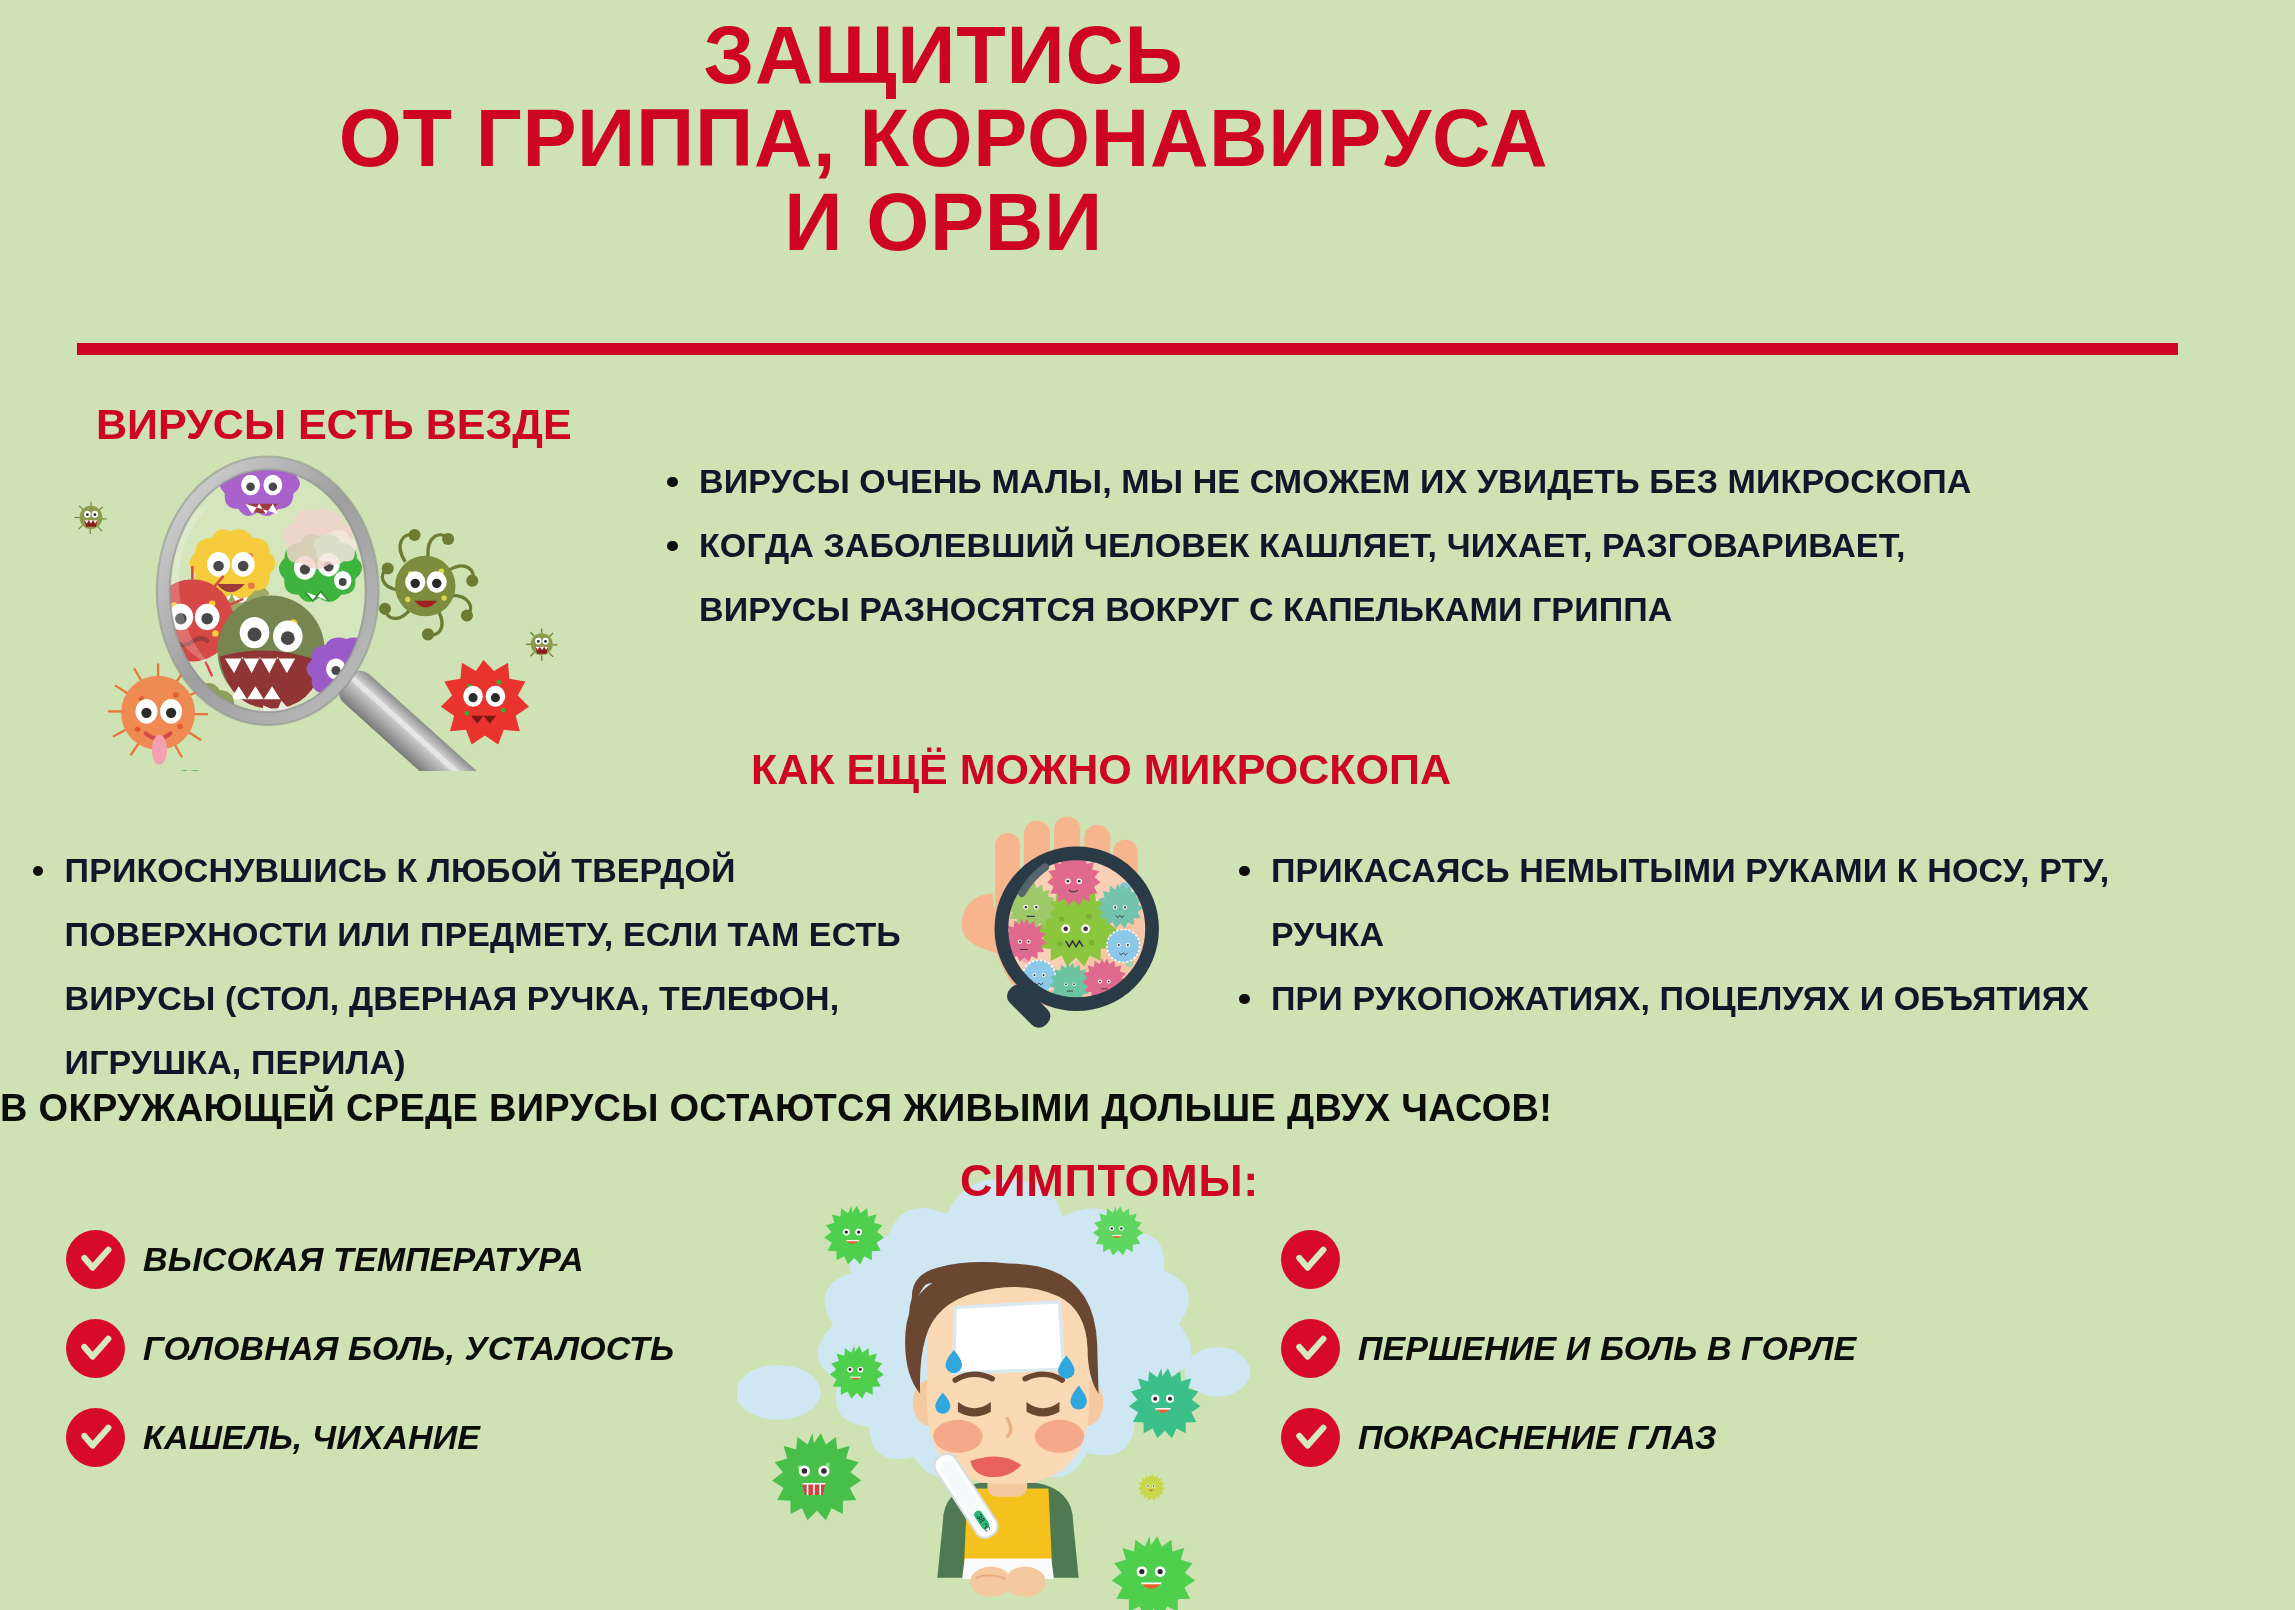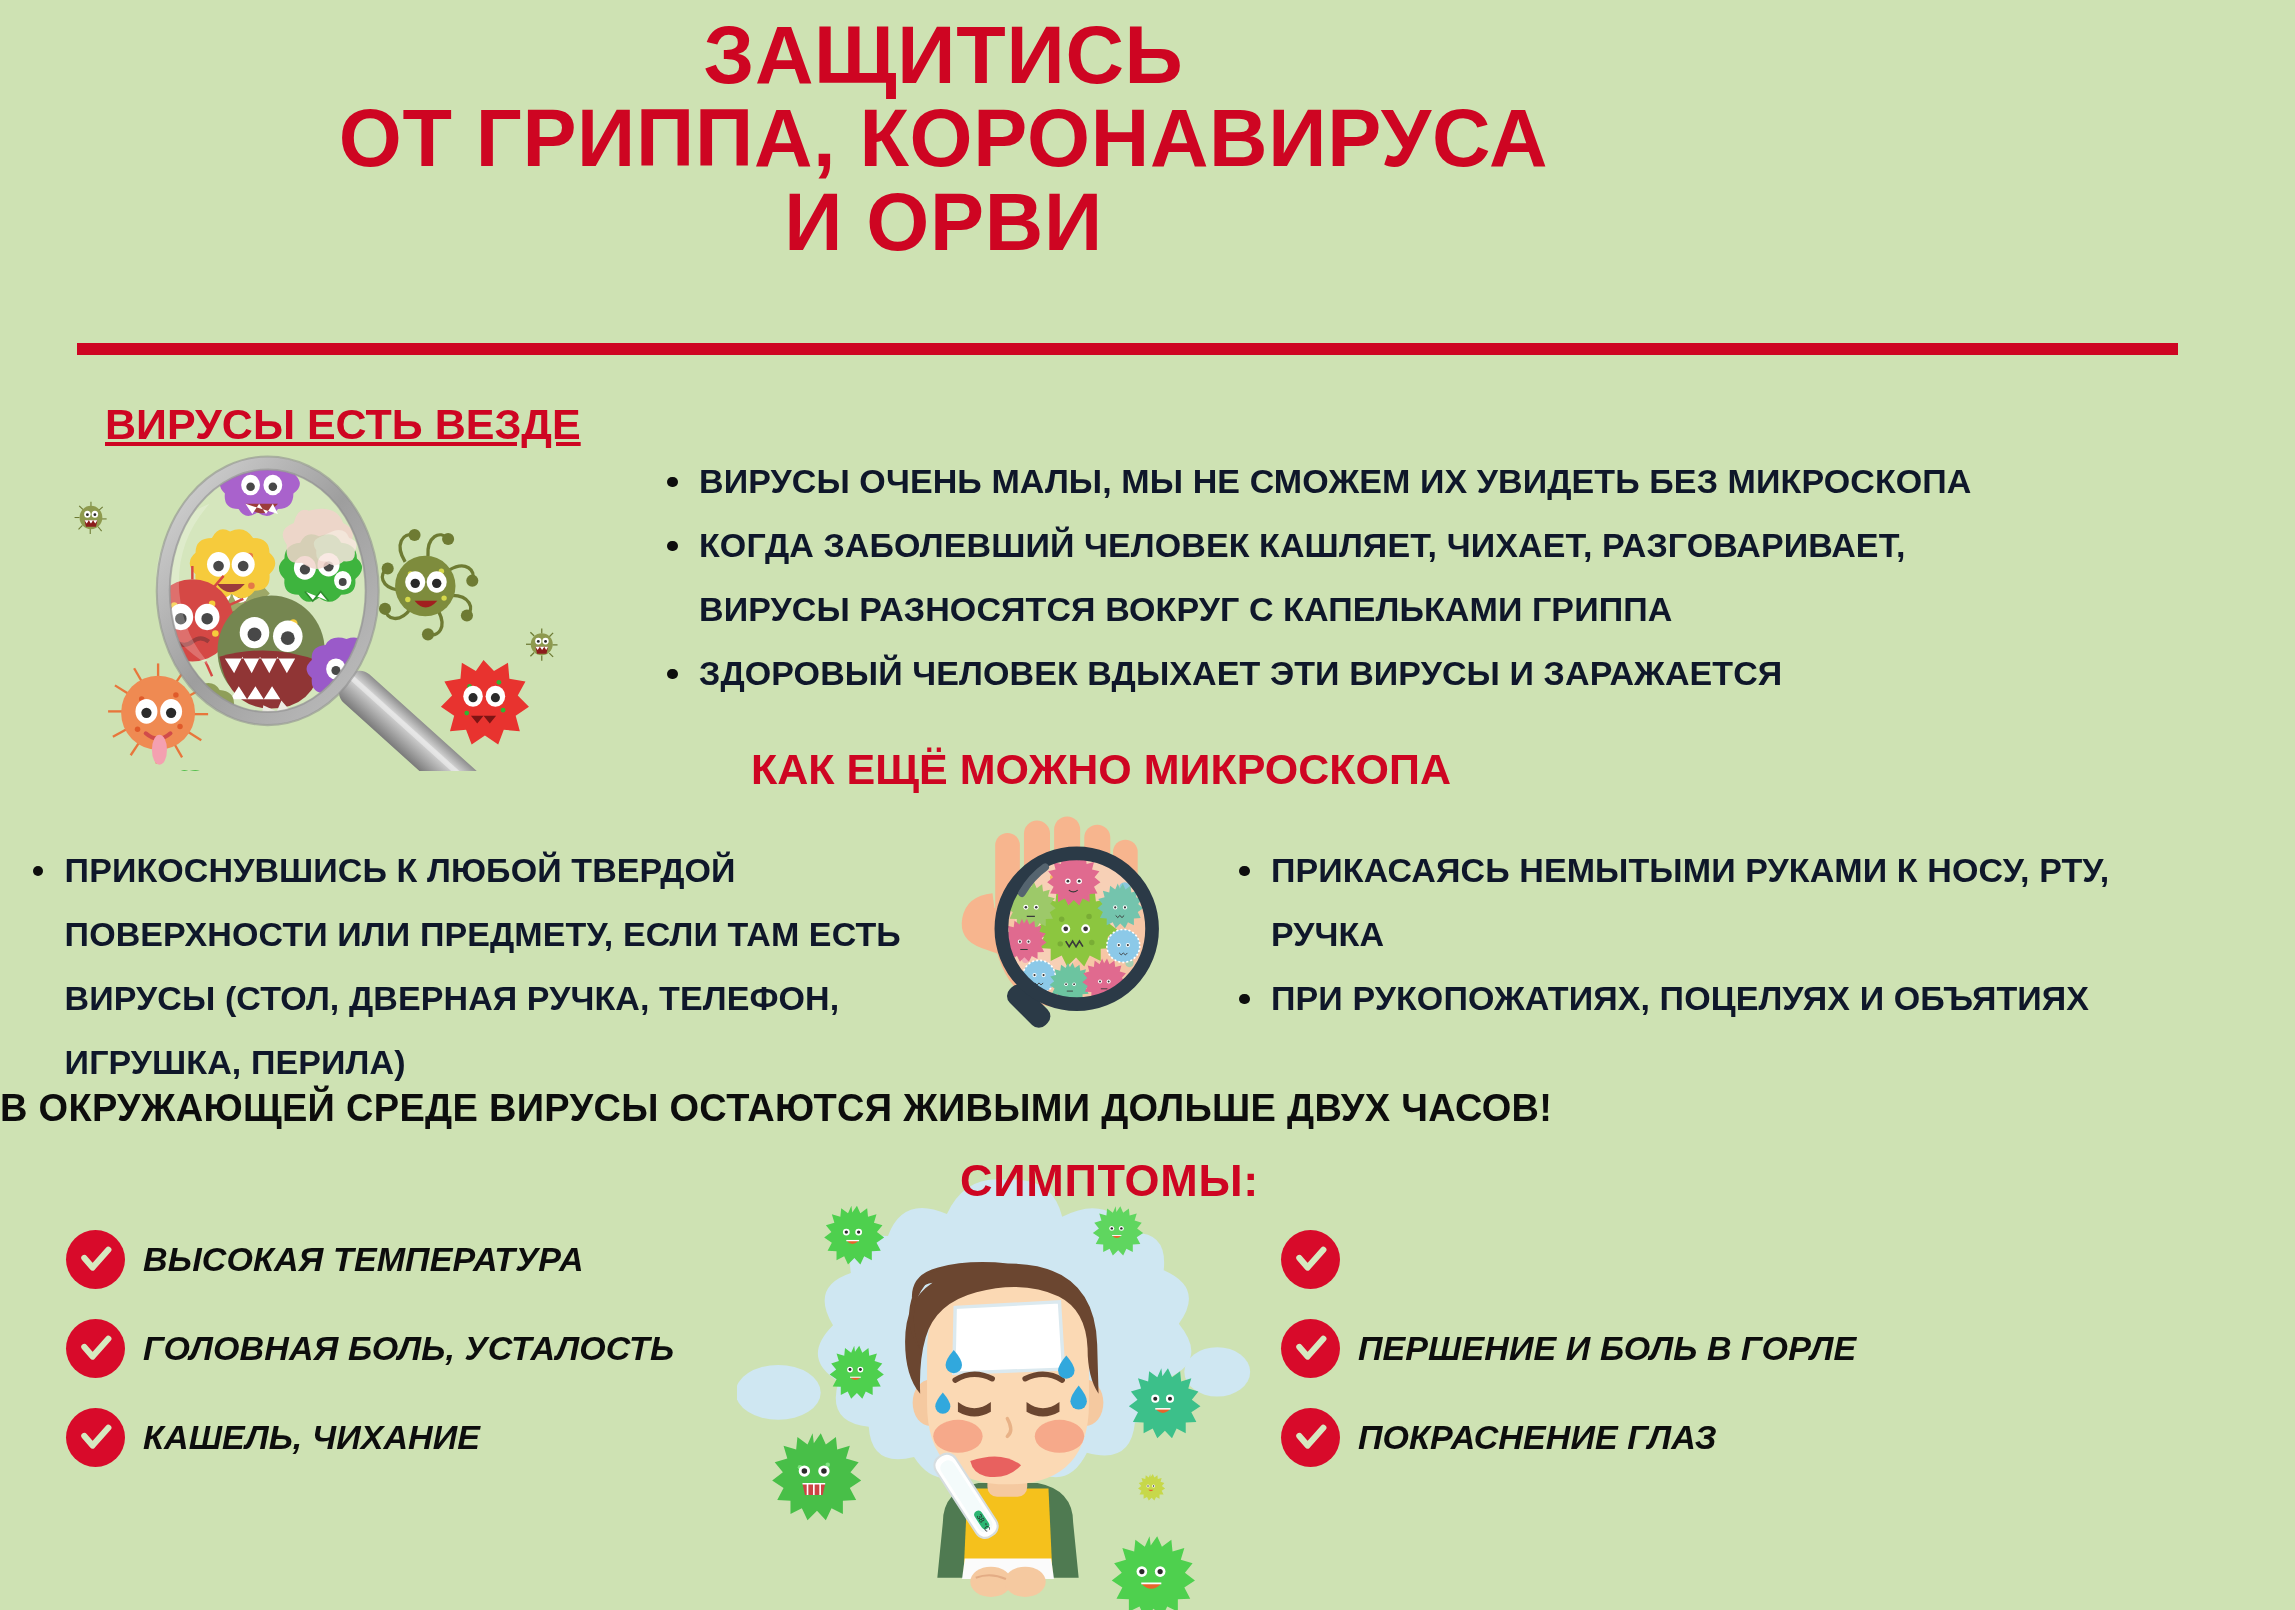--- a/index.html
+++ b/index.html
@@ -95,21 +95,21 @@
 
 <div class="poster">
 
   <div class="title">
     <div>ЗАЩИТИСЬ</div>
     <div>ОТ ГРИППА, КОРОНАВИРУСА</div>
     <div>И ОРВИ</div>
   </div>
   <div class="rule"></div>
 
-  <div class="redhead" style="left:105px;top:400px;text-decoration:underline;">ВИРУСЫ ЕСТЬ ВЕЗДЕ</div>
+  <div class="redhead" style="left:96px;top:400px;">ВИРУСЫ ЕСТЬ ВЕЗДЕ</div>
 
   <div class="illu" style="left:62px;top:449px;">
     <svg width="569" height="322" viewBox="0 0 830 470">
       <defs>
         <clipPath id="lensClip">
             <ellipse cx="300" cy="207" rx="152" ry="186"></ellipse>
           </clipPath>
         <linearGradient id="handleGrad" x1="0" y1="0" x2="0" y2="1">
           <stop offset="0%" stop-color="#8e8e8e"></stop>
             <stop offset="35%" stop-color="#d9d9d9"></stop>
@@ -448,23 +448,20 @@
   <ul class="blist" style="left:655px;top:449px;">
     <li>
       <span class="cont">ВИРУСЫ ОЧЕНЬ МАЛЫ, МЫ НЕ СМОЖЕМ ИХ УВИДЕТЬ БЕЗ МИКРОСКОПА</span>
     </li>
     <li>
       <span class="cont">КОГДА ЗАБОЛЕВШИЙ ЧЕЛОВЕК КАШЛЯЕТ, ЧИХАЕТ, РАЗГОВАРИВАЕТ,</span>
     </li>
     <li class="nobullet">
       <span class="cont">ВИРУСЫ РАЗНОСЯТСЯ ВОКРУГ С КАПЕЛЬКАМИ ГРИППА</span>
     </li>
-    <li>
-      <span class="cont">ЗДОРОВЫЙ ЧЕЛОВЕК  ВДЫХАЕТ ЭТИ  ВИРУСЫ И  ЗАРАЖАЕТСЯ</span>
-    </li>
   </ul>
 
   <div class="redhead" style="left:751px;top:745px;">КАК ЕЩЁ МОЖНО МИКРОСКОПА</div>
 
   <div class="illu" style="left:950px;top:812px;">
     <svg width="274" height="261" viewBox="0 0 400 380">
       <defs>
         <clipPath id="handLensClip">
             <circle cx="185" cy="170" r="110"></circle>
           </clipPath>

